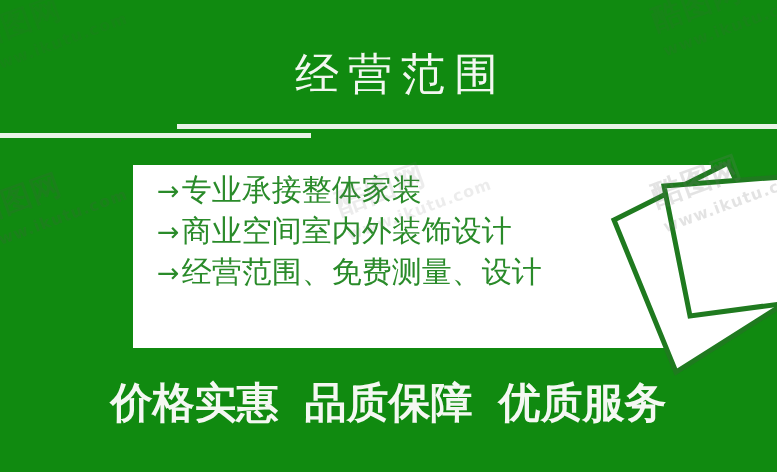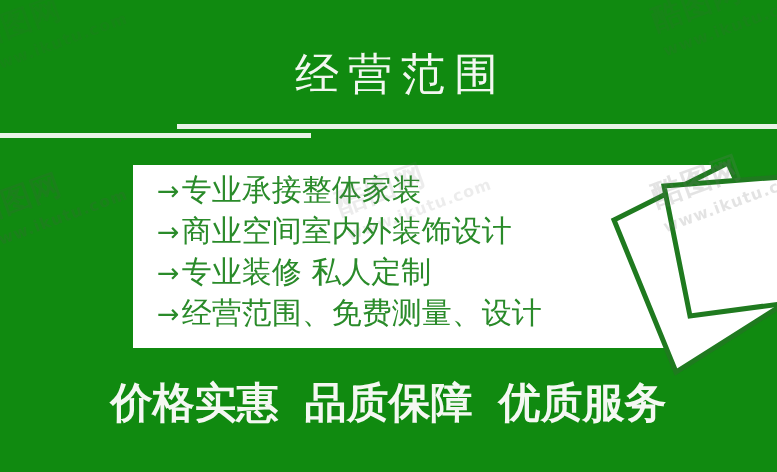--- a/index.html
+++ b/index.html
@@ -174,23 +174,20 @@
   </svg>
 
   <div class="bullets">
     <span class="bullet-line">
       <span class="bullet-arrow">→</span><span>专业承接整体家装</span>
     </span>
     <span class="bullet-line">
       <span class="bullet-arrow">→</span><span>商业空间室内外装饰设计</span>
     </span>
     <span class="bullet-line">
-      <span class="bullet-arrow">→</span><span>专业装修 私人定制</span>
-    </span>
-    <span class="bullet-line">
       <span class="bullet-arrow">→</span><span>经营范围、免费测量、设计</span>
     </span>
   </div>
 
   <div class="footer">
     <span>价格实惠</span><span class="gap"></span><span>品质保障</span><span class="gap"></span><span>优质服务</span>
   </div>
 
   <div class="wm-layer">
     <div class="wm wm-e">

